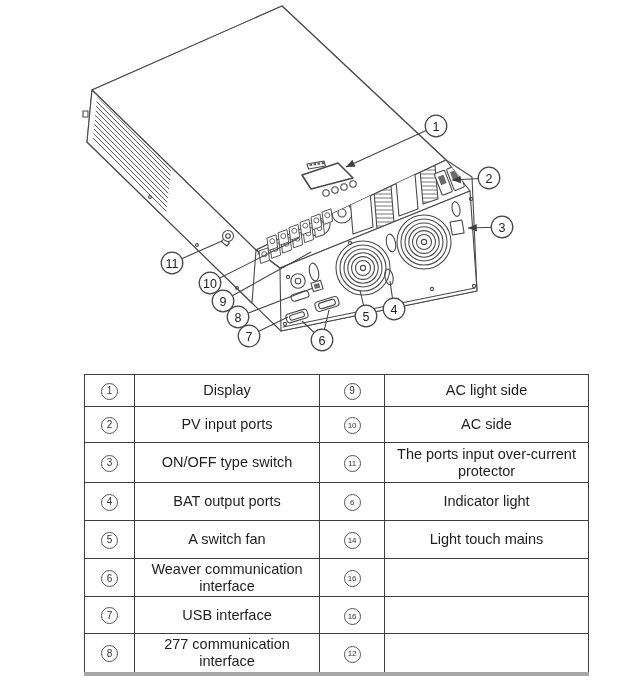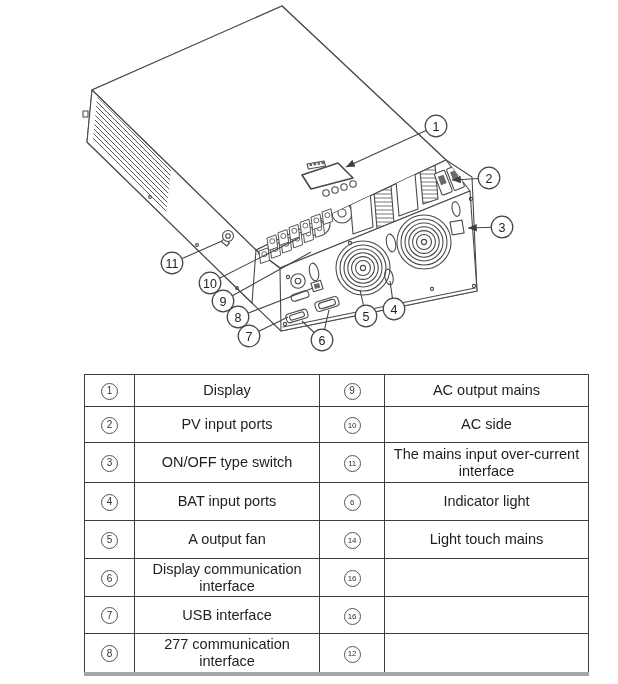--- a/index.html
+++ b/index.html
@@ -225,49 +225,49 @@
       <col style="width:50px">
         <col style="width:185px">
         <col style="width:65px">
         <col style="width:204px">
     </colgroup>
     <tbody data-name="legend-table-body">
         <tr data-name="legend-row">
           <td data-name="legend-index-cell"><span class="cnum" data-name="circled-number-1">1</span></td>
           <td data-name="legend-label-cell">Display</td>
           <td data-name="legend-index-cell"><span class="cnum" data-name="circled-number-9">9</span></td>
-          <td data-name="legend-label-cell">AC output mains</td>
+          <td data-name="legend-label-cell">AC light side</td>
         </tr>
         <tr data-name="legend-row">
           <td data-name="legend-index-cell"><span class="cnum" data-name="circled-number-2">2</span></td>
           <td data-name="legend-label-cell">PV input ports</td>
           <td data-name="legend-index-cell"><span class="cnum two" data-name="circled-number-10">10</span></td>
           <td data-name="legend-label-cell">AC side</td>
         </tr>
         <tr data-name="legend-row">
           <td data-name="legend-index-cell"><span class="cnum" data-name="circled-number-3">3</span></td>
           <td data-name="legend-label-cell">ON/OFF type switch</td>
           <td data-name="legend-index-cell"><span class="cnum two" data-name="circled-number-11">11</span></td>
-          <td data-name="legend-label-cell">The mains input over-current interface</td>
+          <td data-name="legend-label-cell">The ports input over-current protector</td>
         </tr>
         <tr data-name="legend-row">
           <td data-name="legend-index-cell"><span class="cnum" data-name="circled-number-4">4</span></td>
-          <td data-name="legend-label-cell">BAT input ports</td>
+          <td data-name="legend-label-cell">BAT output ports</td>
           <td data-name="legend-index-cell"><span class="cnum two" data-name="circled-number-12">6</span></td>
           <td data-name="legend-label-cell">Indicator light</td>
         </tr>
         <tr data-name="legend-row">
           <td data-name="legend-index-cell"><span class="cnum" data-name="circled-number-5">5</span></td>
-          <td data-name="legend-label-cell">A output fan</td>
+          <td data-name="legend-label-cell">A switch fan</td>
           <td data-name="legend-index-cell"><span class="cnum two" data-name="circled-number-13">14</span></td>
           <td data-name="legend-label-cell">Light touch mains</td>
         </tr>
         <tr data-name="legend-row">
           <td data-name="legend-index-cell"><span class="cnum" data-name="circled-number-6">6</span></td>
-          <td data-name="legend-label-cell">Display communication interface</td>
+          <td data-name="legend-label-cell">Weaver communication interface</td>
           <td data-name="legend-index-cell"><span class="cnum two" data-name="circled-number-14">16</span></td>
           <td data-name="legend-label-cell"></td>
         </tr>
         <tr data-name="legend-row">
           <td data-name="legend-index-cell"><span class="cnum" data-name="circled-number-7">7</span></td>
           <td data-name="legend-label-cell">USB interface</td>
           <td data-name="legend-index-cell"><span class="cnum two" data-name="circled-number-15">16</span></td>
           <td data-name="legend-label-cell"></td>
         </tr>
         <tr data-name="legend-row">

